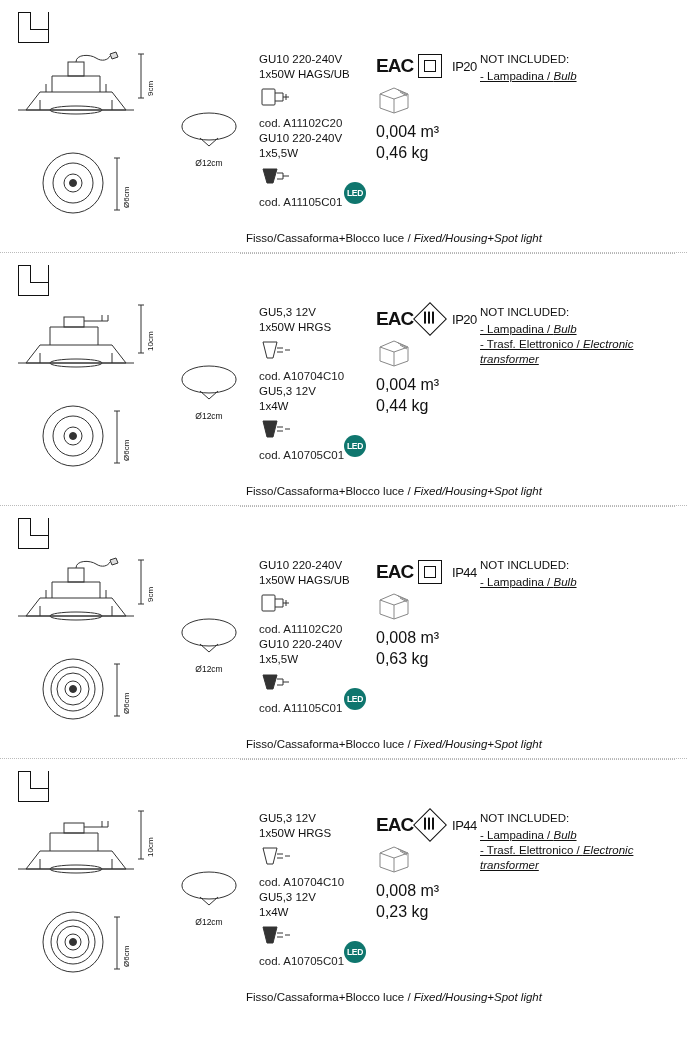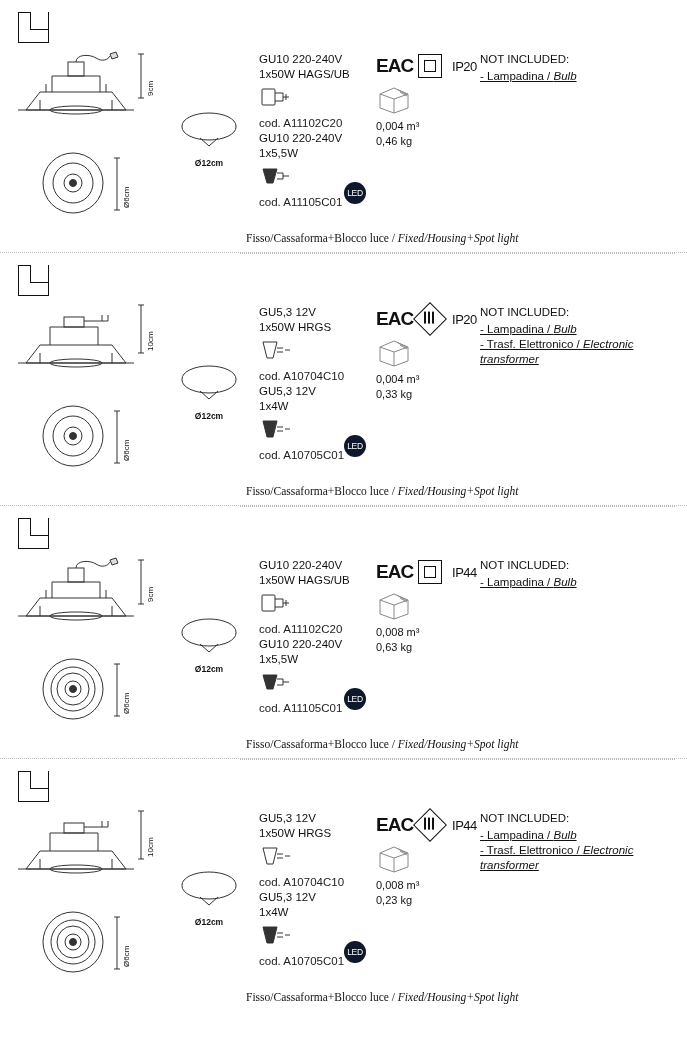--- a/index.html
+++ b/index.html
@@ -25,58 +25,58 @@
   .sqicon .outer{position:absolute;left:0;top:0;width:29px;height:29px;border:1.4px solid #111;}
   .sqicon .inner{position:absolute;left:12px;top:0px;width:17px;height:17px;background:#fff;border-left:1.4px solid #111;border-bottom:1.4px solid #111;}
 
   .side-dwg{position:absolute;left:8px;top:40px;width:120px;height:80px;}
   .top-dwg{position:absolute;left:30px;top:140px;width:70px;height:70px;}
 
   .dimline{position:absolute;font-size:8px;color:#111;}
   .dim-v{writing-mode:vertical-rl;transform:rotate(180deg);}
 
   
-  .ovalcol{position:absolute;left:178px;top:110px;width:62px;height:70px;text-align:center;font-weight:bold;}
+  .ovalcol{position:absolute;left:178px;top:110px;width:62px;height:70px;text-align:center;}
   .ovalcol .lbl{font-size:8.5px;margin-top:2px;}
 
   
   .spec{position:absolute;left:246px;top:52px;width:130px;font-size:11.5px;line-height:1.28;margin-left:13px;}
   .spec .code{color:#222;}
   .lampicon{height:26px;margin:3px 0 2px 0;}
 
   
   .cert{position:absolute;left:376px;top:54px;width:120px;}
   .eac{font-family:"Liberation Sans",sans-serif;font-weight:bold;font-size:19px;letter-spacing:-1px;display:inline-block;vertical-align:middle;}
   .ipbadge{display:inline-block;vertical-align:middle;margin-left:2px;font-size:13px;font-weight:normal;letter-spacing:-0.5px;}
   .ipsym{display:inline-block;width:22px;height:22px;border:1.6px solid #111;vertical-align:middle;margin-right:4px;position:relative;}
   .ipsym.sq::after{content:"";position:absolute;left:5px;top:5px;width:10px;height:10px;border:1.4px solid #111;}
   .ipsym.dia{transform:rotate(45deg);}
   .ipsym.dia .bars{position:absolute;left:4px;top:4px;width:12px;height:12px;transform:rotate(-45deg);}
   .ipsym.dia .bars i{display:block;width:1.6px;height:12px;background:#111;float:left;margin-right:2.4px;}
-  .volbox{margin-top:6px;font-size:11px;line-height:1.3;}
+  .volbox{margin-top:6px;font-size:16px;line-height:1.3;}
   .boxicon{width:36px;height:30px;margin-bottom:2px;}
 
   
   .notinc{position:absolute;left:480px;top:52px;width:185px;font-size:11.5px;line-height:1.3;}
   .notinc .title{margin-bottom:2px;}
   .notinc li{list-style:none;margin:0;padding:0;text-decoration:underline;}
   .notinc ul{margin:0;padding:0;}
   .it{font-style:italic;}
 
   
   .led{
     display:inline-block;width:22px;height:22px;border-radius:50%;
-    background:#0f172a;color:#fff;font-size:8.5px;font-weight:normal;
+    background:#0f766e;color:#fff;font-size:8.5px;font-weight:bold;
     text-align:center;line-height:22px;letter-spacing:-0.3px;
     vertical-align:middle;
   }
   .ledwrap{position:absolute;left:344px;}
 
   
-  .footer{position:absolute;left:246px;font-size:11.5px;font-family:Liberation Serif, serif;}
+  .footer{position:absolute;left:246px;font-size:11.5px;}
   .footer .ital{font-style:italic;}
 </style>
 </head>
 <body>
 
 <div class="page">
 
   <div class="row" style="top:0;">
     <div class="drawcol">
       <div class="sqicon">
@@ -293,21 +293,21 @@
       <span class="ipbadge">IP20</span>
       <div class="volbox">
         <svg class="boxicon" viewBox="0 0 36 30">
           <g stroke="#888" fill="none" stroke-width="1">
             <path d="M4,10 L18,4 L32,10 L32,24 L18,29 L4,24 Z"></path>
             <path d="M4,10 L18,15 L32,10 M18,15 L18,29"></path>
             <path d="M22,6 L30,10 M24,8 L31,12"></path>
           </g>
         </svg>
         <div>0,004 m³</div>
-        <div>0,33 kg</div>
+        <div>0,44 kg</div>
       </div>
     </div>
 
     <div class="notinc">
       <div class="title">NOT INCLUDED:</div>
       <ul>
         <li>
           <span>- Lampadina / </span><span class="it">Bulb</span>
         </li>
         <li>

